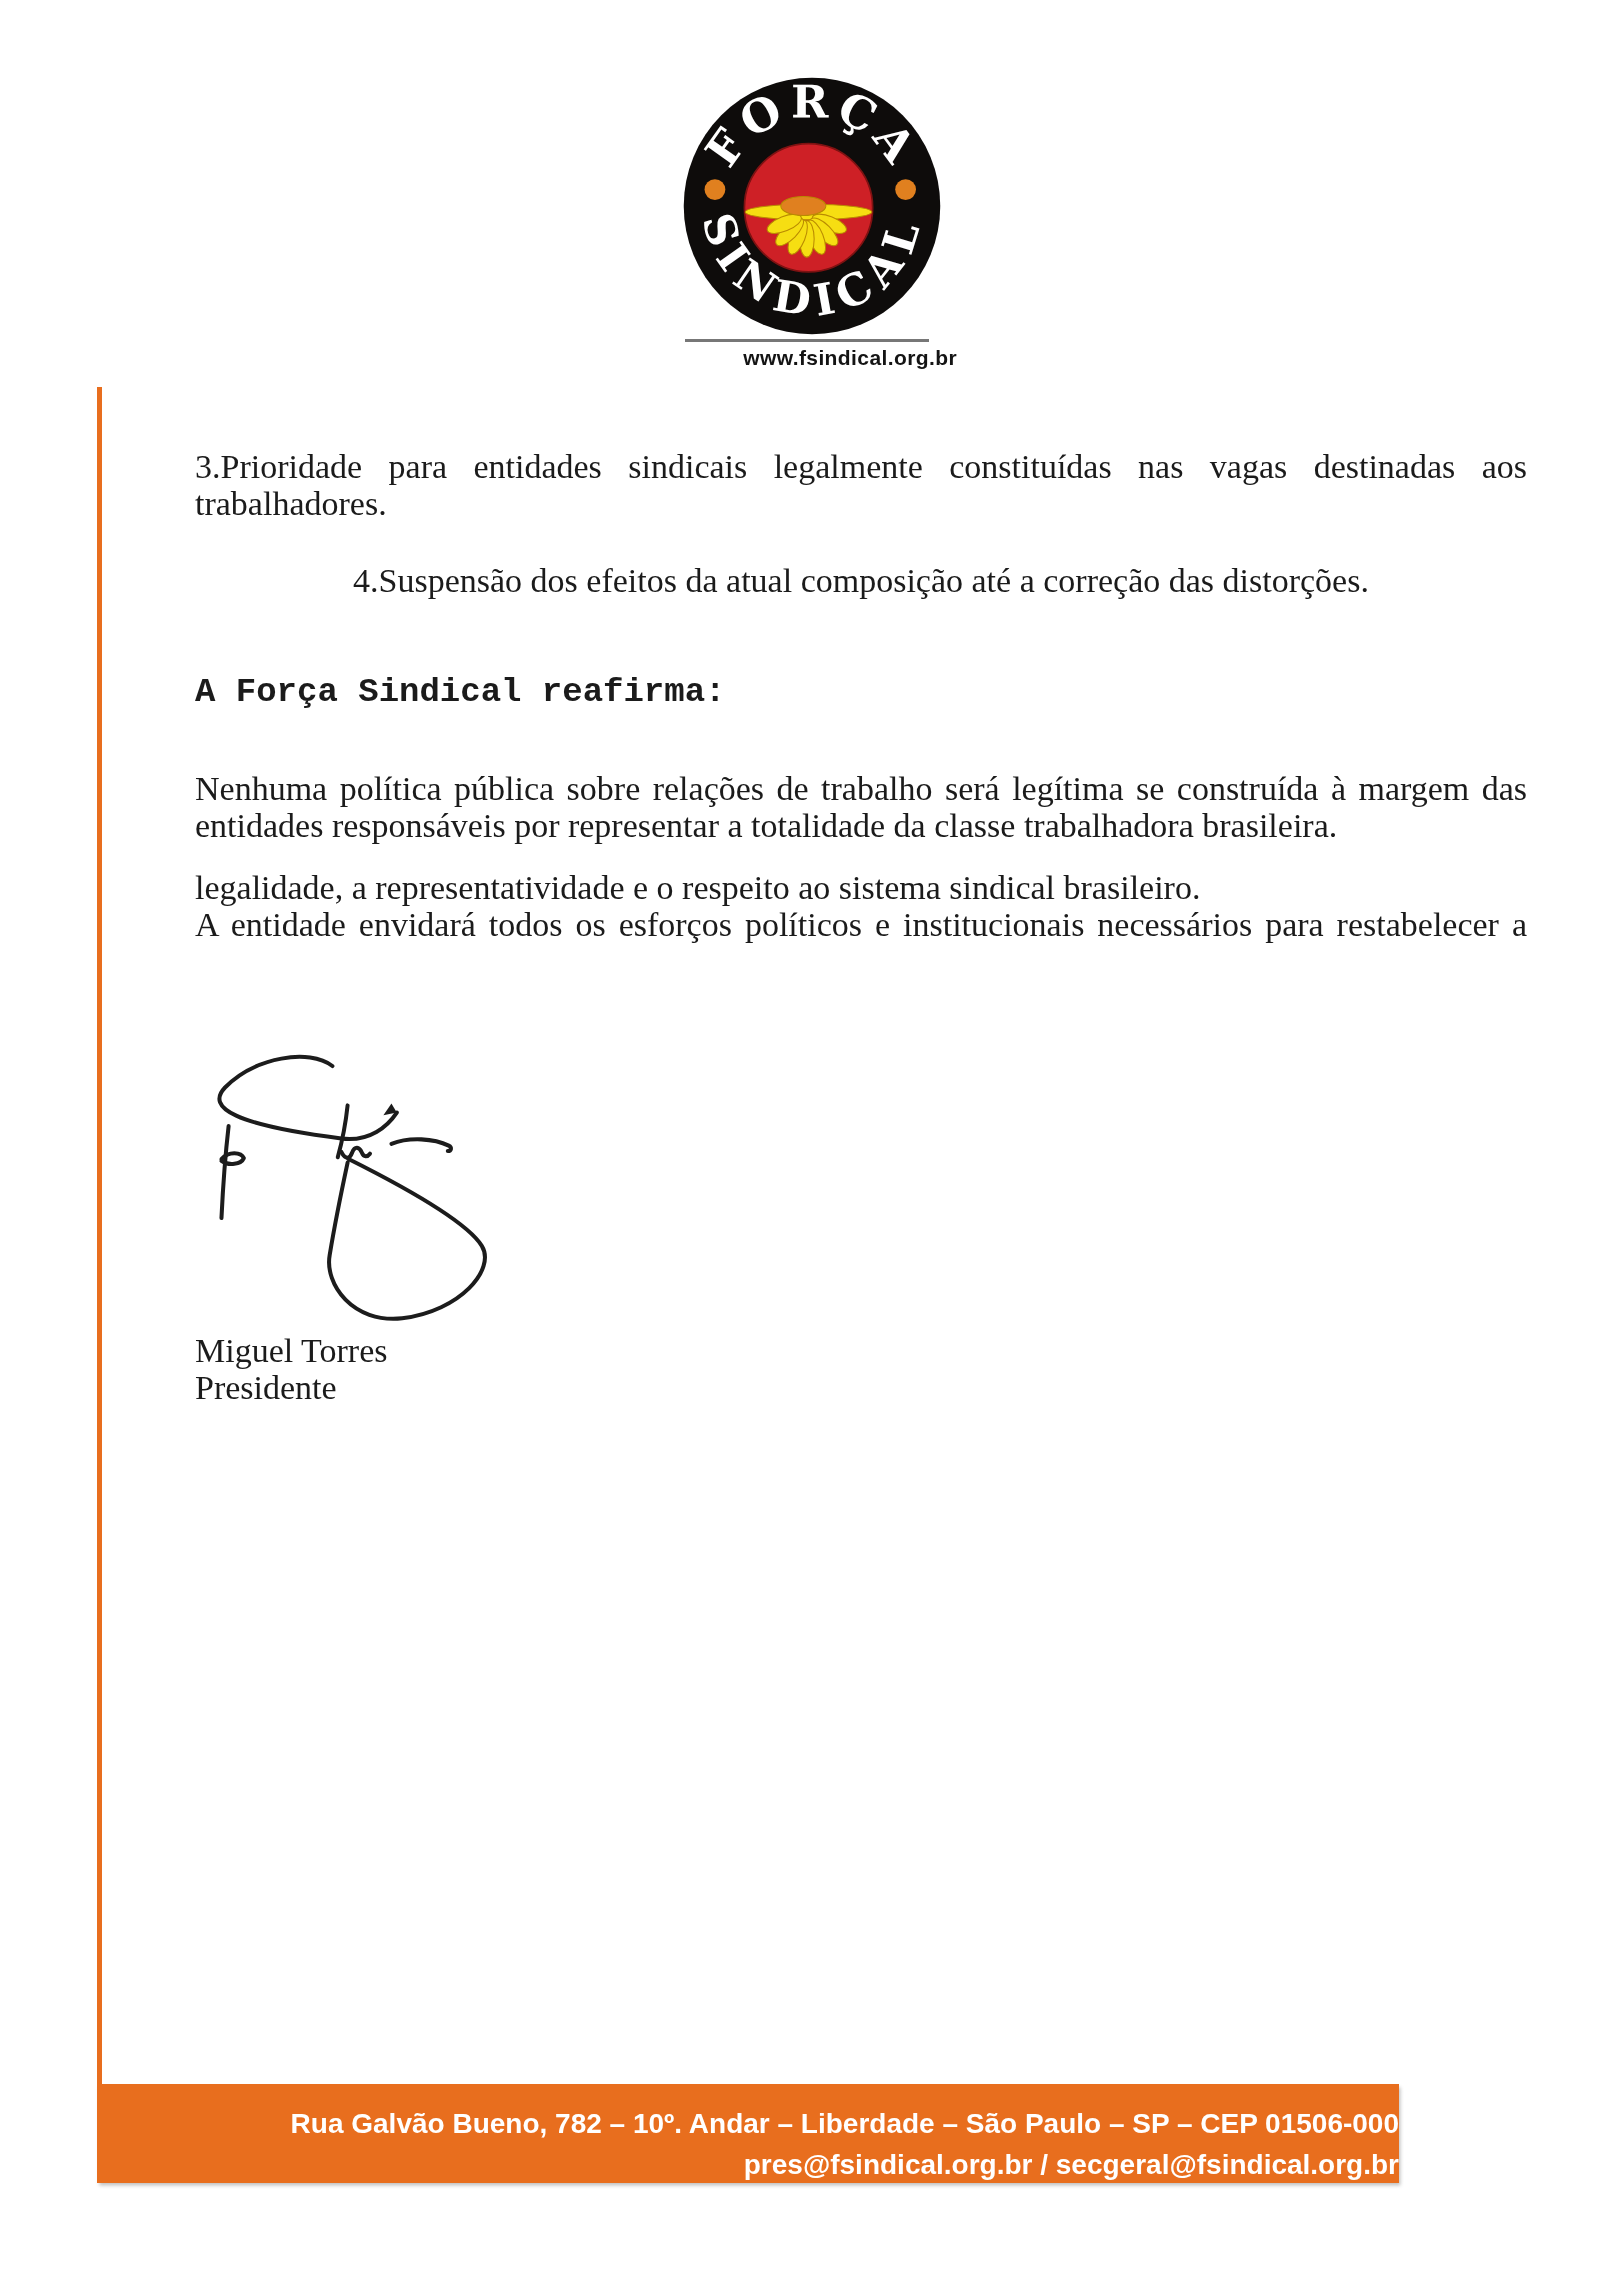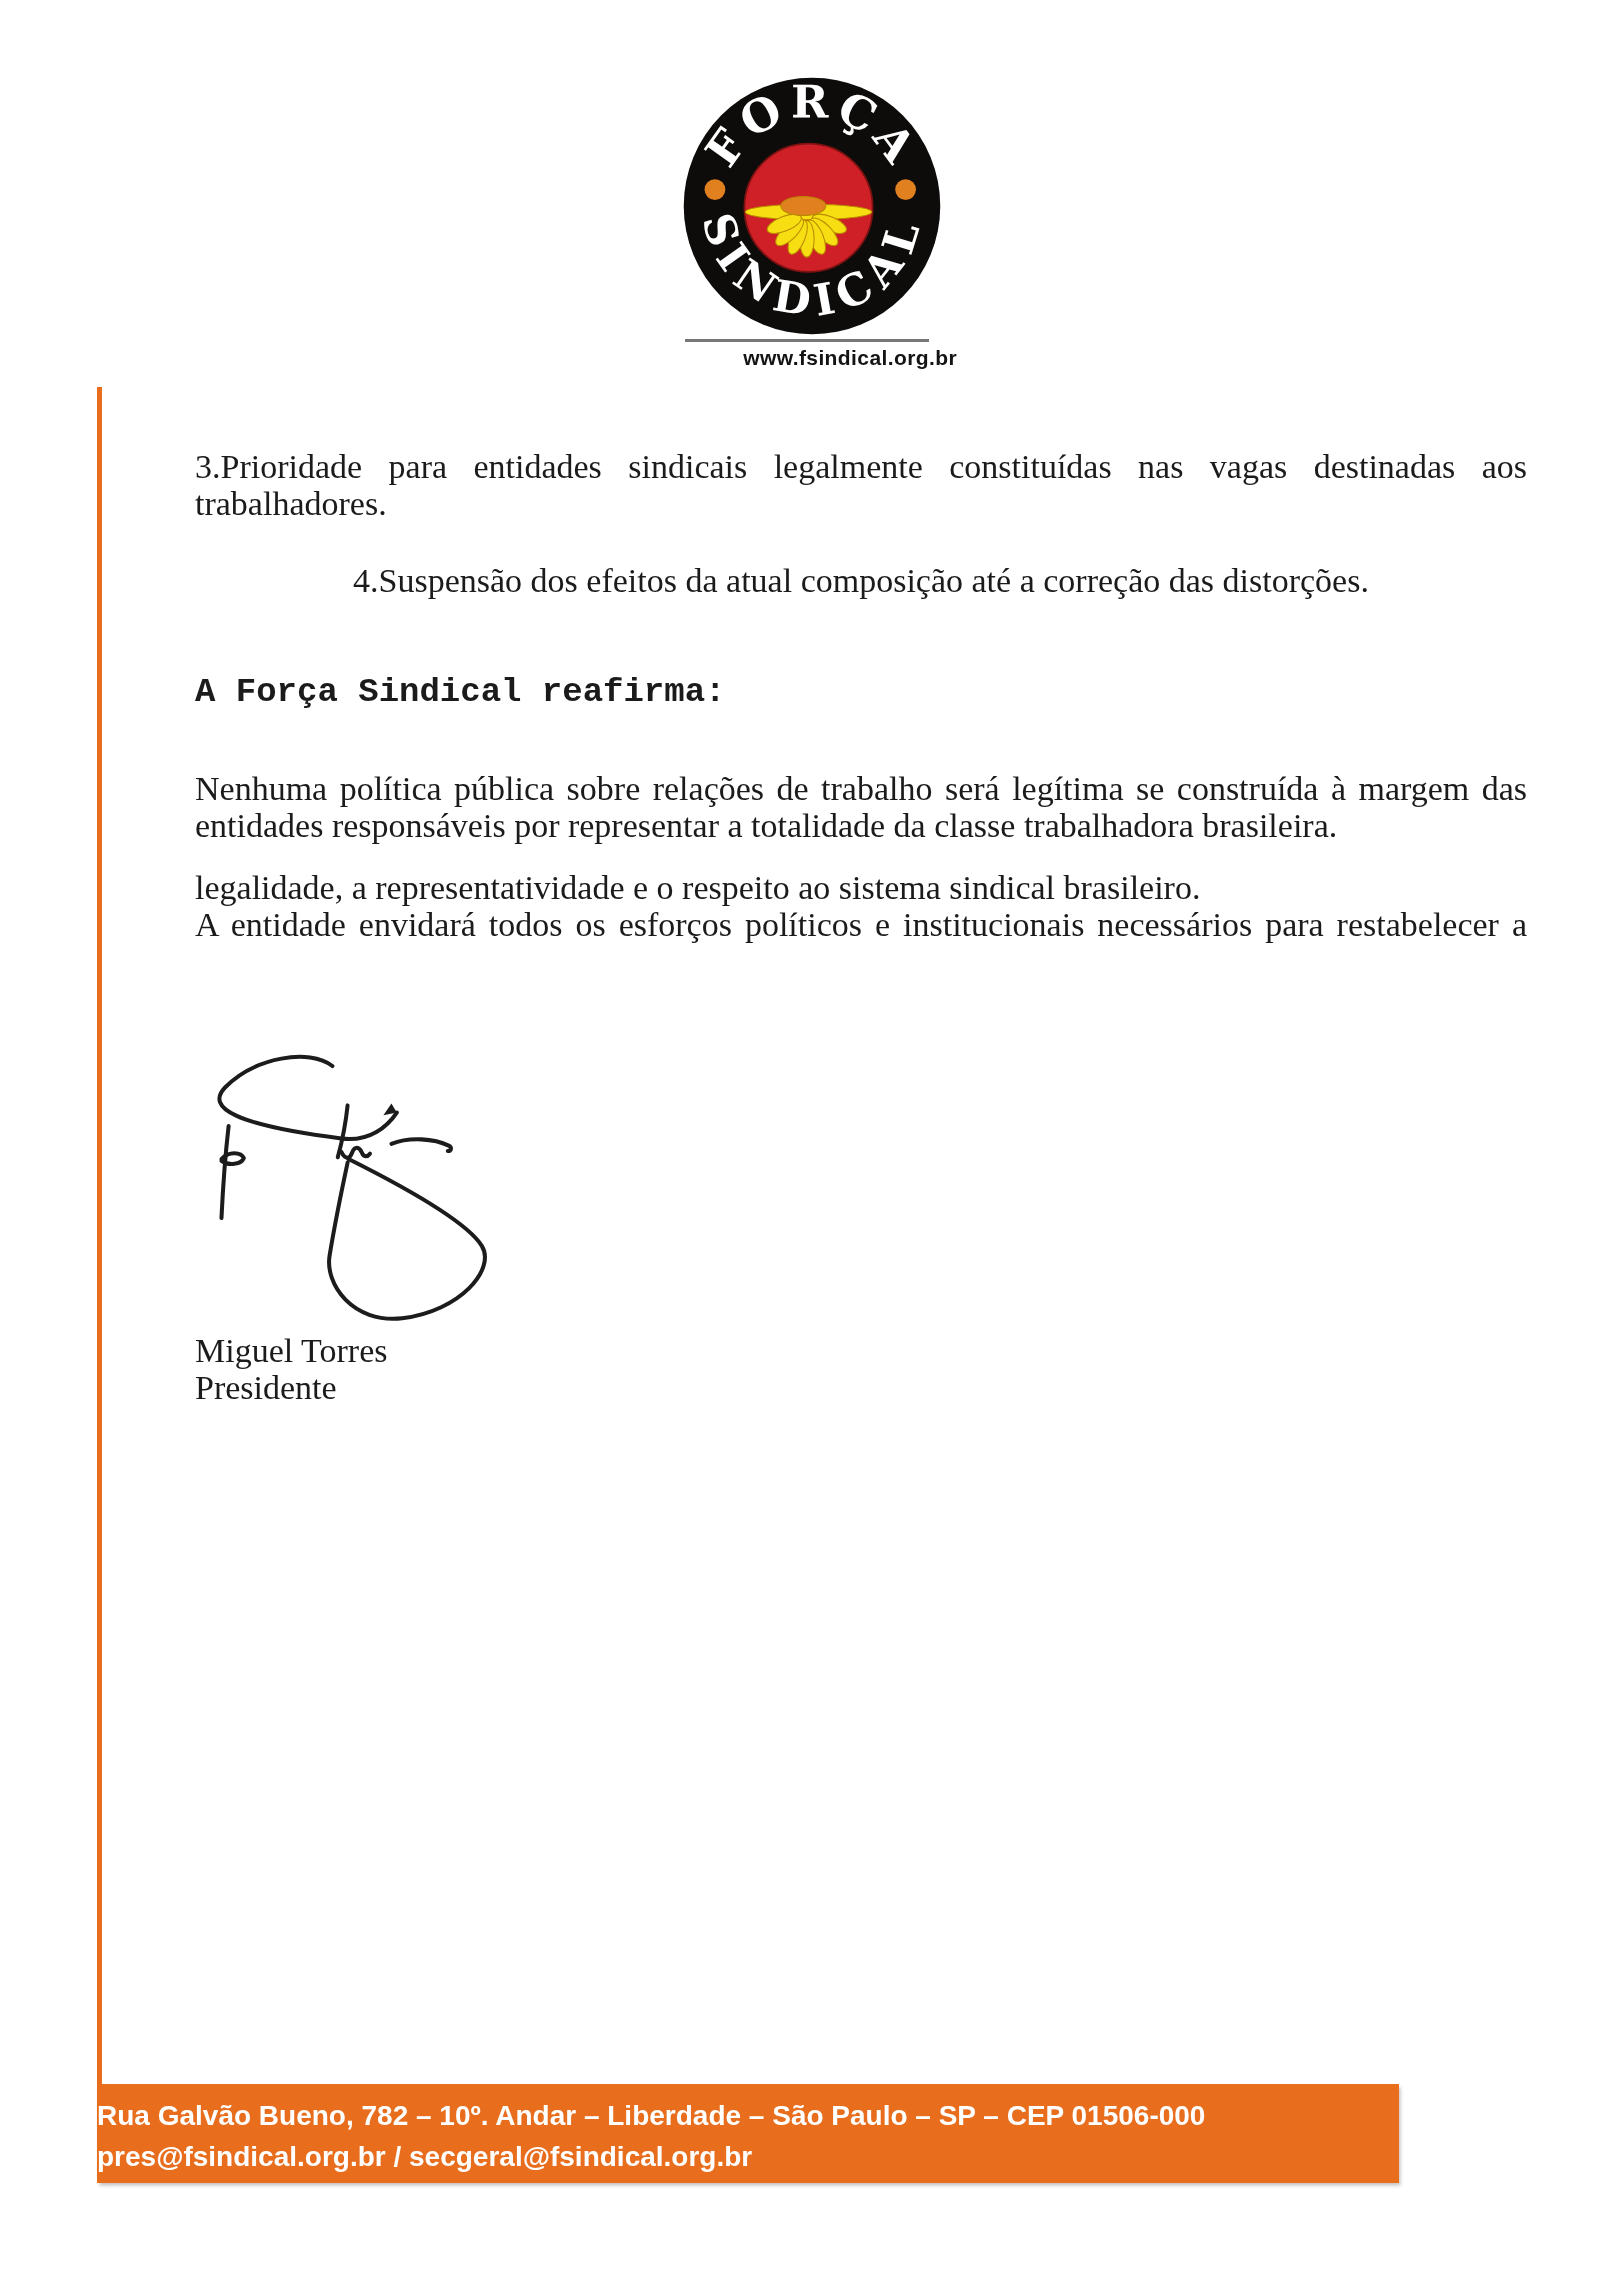--- a/index.html
+++ b/index.html
@@ -25,23 +25,23 @@
   .para { position:absolute; left:0; width:1332px; font-size:34px; line-height:37px; }
   .para.bold { font-weight:bold; }
   .line { width:100%; }
   .line.j { text-align:justify; text-align-last:justify; }
   
   .sig-svg { position:absolute; left:166px; top:1037px; width:331px; height:296px; }
   .sig-text { position:absolute; left:195px; top:1332px; font-size:34px; line-height:37px; }
   
   .footer-bar {
     position:absolute; left:97px; top:2084px; width:1302px; height:99px;
-    background:var(--accent,#E86E1E); color:#ffffff; text-align:left;
+    background:var(--accent,#E86E1E); color:#ffffff; text-align:right;
     font-family:"Liberation Sans", sans-serif; font-weight:bold; font-size:28px;
-    line-height:41px; padding-top:11px; box-sizing:border-box;
+    line-height:41px; padding-top:19px; box-sizing:border-box;
     box-shadow:1.8px 2.7px 3.6px rgba(0,0,0,0.25);
   }
 </style>
 </head>
 <body>
 
 <div class="page">
 
   <div class="vrule"></div>
 

